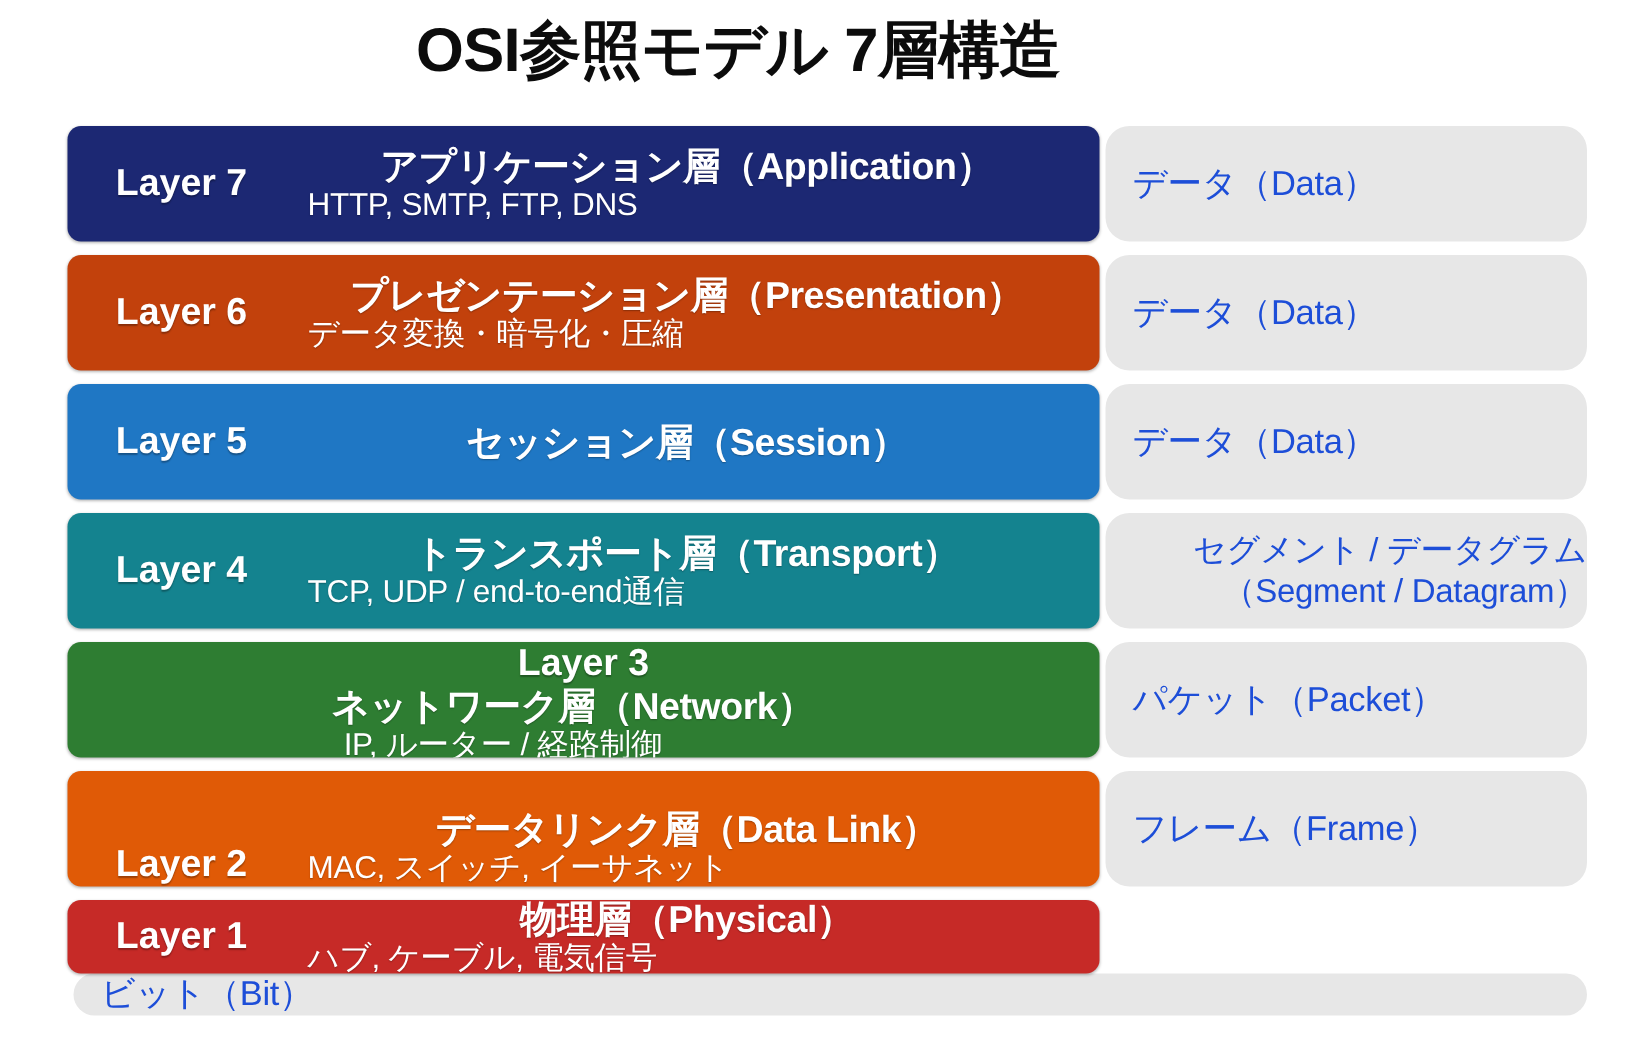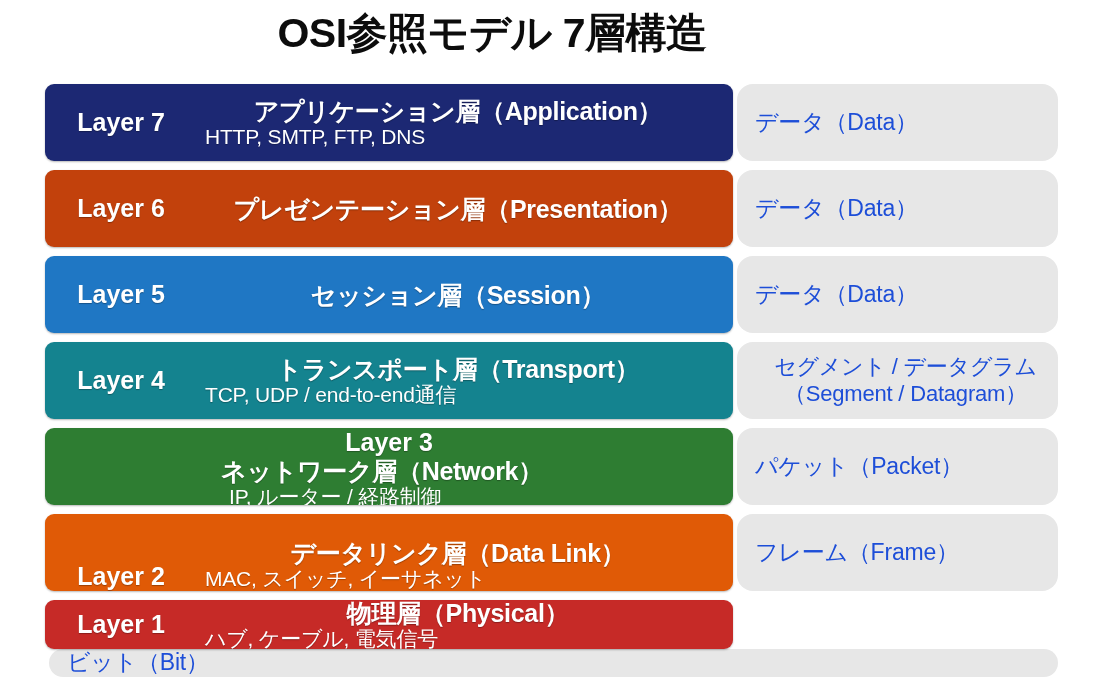--- a/index.html
+++ b/index.html
@@ -115,21 +115,21 @@
     color: #1d4ed8;
     line-height: 1.2;
   }
 
   .pdu-line {
     font-size: 23px;
     font-weight: 400;
     white-space: nowrap;
     letter-spacing: -0.2px;
   }
-  .pdu.two-line { align-items: center; padding-left: 16px; }
+  .pdu.two-line { align-items: flex-end; padding-left: 16px; }
   .pdu.two-line .pdu-line { font-size: 22px; }
 </style>
 </head>
 <body>
 
 <div id="page">
 
   <div class="title">OSI参照モデル 7層構造</div>
 
   <div class="stack">
@@ -143,20 +143,21 @@
         </div>
         <div class="pdu" style="background: rgb(231, 231, 231);">
           <div class="pdu-line">データ（Data）</div>
         </div>
       </div>
       <div class="layer-row">
         <div class="bar" style="background: #c2410c;">
           <div class="bar-label">Layer 6</div>
           <div class="bar-body">
             <div class="bar-title">プレゼンテーション層（Presentation）</div>
+            <div class="bar-sub">データ変換・暗号化・圧縮</div>
           </div>
         </div>
         <div class="pdu" style="background: rgb(231, 231, 231);">
           <div class="pdu-line">データ（Data）</div>
         </div>
       </div>
       <div class="layer-row">
         <div class="bar" style="background: rgb(31, 119, 196);">
           <div class="bar-label">Layer 5</div>
           <div class="bar-body">

